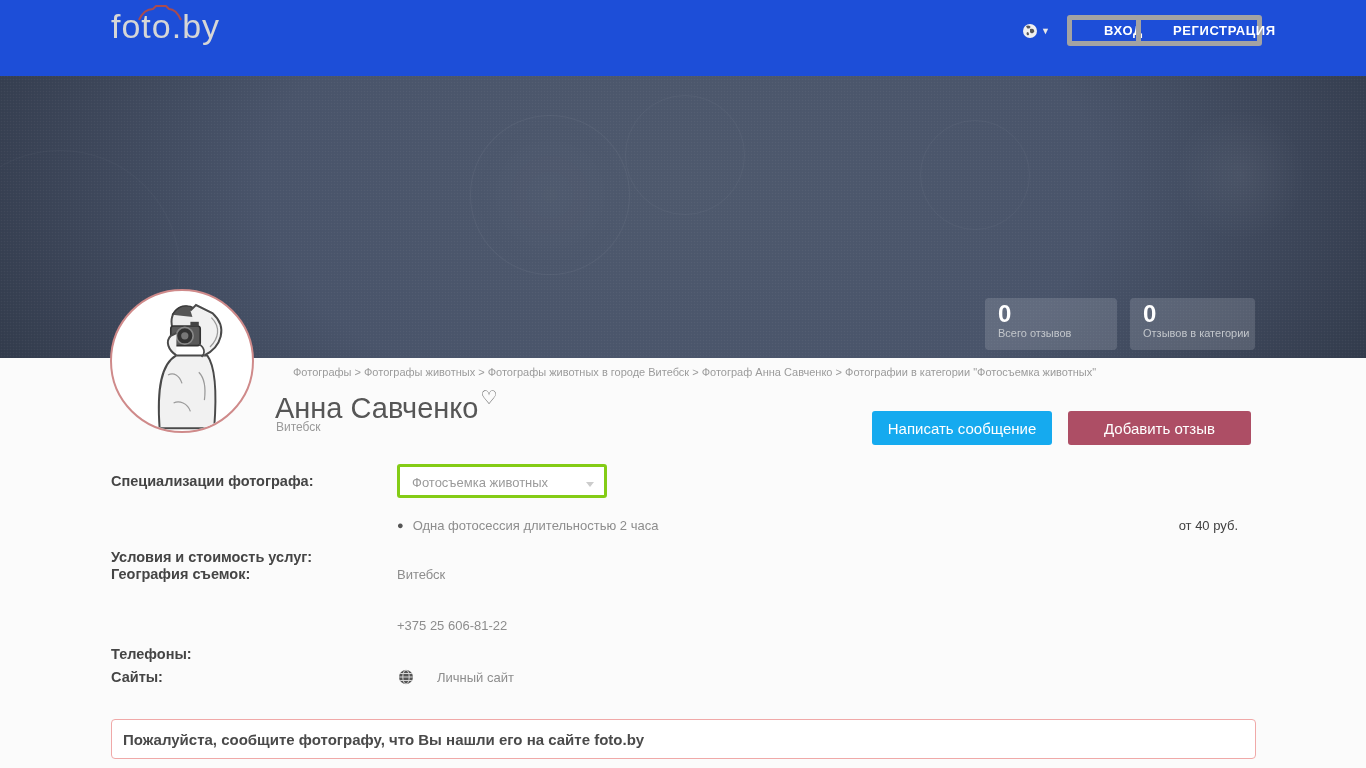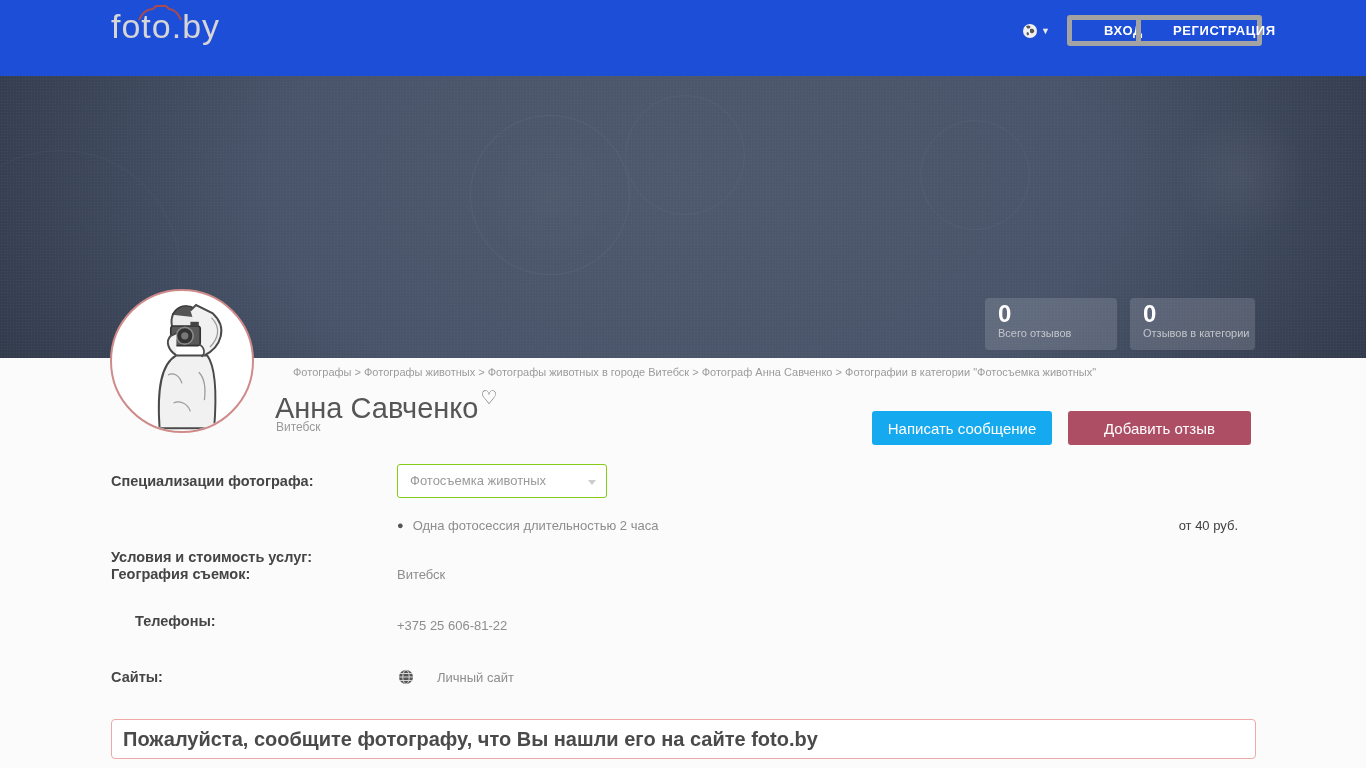--- a/index.html
+++ b/index.html
@@ -108,21 +108,21 @@
 
   
   .row-label {
     position:absolute; left:111px;
     font-size:14.5px; font-weight:bold; color:#454545;
   }
   .row-value { position:absolute; font-size:13px; color:#8d8d8d; }
 
   .select-box {
     position:absolute; left:397px; top:464px; width:210px; height:34px;
-    border:1px solid #84cc16; border-radius:3px; background:#fff;
+    border:3px solid #84cc16; border-radius:3px; background:#fff;
     font-size:13px; color:#9a9a9a; line-height:32px; padding-left:12px;
     cursor:pointer;
   }
   .select-caret {
     position:absolute; right:10px; top:15px;
     width:0; height:0;
     border-left:4px solid transparent; border-right:4px solid transparent;
     border-top:5px solid #cccccc;
   }
   .bullet { color:#555; font-size:11px; margin-right:9px; vertical-align:1px; }
@@ -132,21 +132,21 @@
   }
   .site-row { position:absolute; left:398px; top:669px; display:flex; align-items:center; cursor:pointer;gap:16px; }
   .site-row svg { margin-right:7px; }
   .site-link { font-size:13px; color:#8d8d8d; }
 
   
   .notice {
     position:absolute; left:111px; top:719px; width:1145px; height:40px;
     border:1px solid #f0a9a8; border-radius:4px; background:#ffffff;
     display:flex; align-items:center; padding-left:11px;
-    font-size:20px; font-weight:600; color:#4a4a4a;
+    font-size:15px; font-weight:600; color:#4a4a4a;
   }
 </style>
 </head>
 <body>
 
 <div class="navbar">
   <div class="logo">foto.by</div>
   <svg class="logo-cam" viewBox="0 0 46 16">
     <path d="M2,15 Q7,4 16,4 L19,1 L29,1 L32,4 Q39,4 44,15" fill="none" stroke="#a84b50" stroke-width="2" stroke-linejoin="round"></path>
   </svg>
@@ -222,21 +222,21 @@
 
 <div class="row-label" style="top:517px;margin-top:32px;">Условия и стоимость услуг:</div>
 <div class="row-value" style="left:397px; top:518px;">
   <span class="bullet">●</span><span>Одна фотосессия длительностью 2 часа</span>
 </div>
 <div class="price-right">от 40 руб.</div>
 
 <div class="row-label" style="top:566px;">География съемок:</div>
 <div class="row-value" style="left:397px; top:567px;">Витебск</div>
 
-<div class="row-label" style="top:613px;margin-left:24px;">Телефоны:</div>
+<div class="row-label" style="top:646px;">Телефоны:</div>
 <div class="row-value" style="left:397px; top:618px;">+375 25 606-81-22</div>
 
 <div class="row-label" style="top:669px;">Сайты:</div>
 <div class="site-row">
   <svg width="16" height="16" viewBox="0 0 16 16">
     <circle cx="8" cy="8" r="7" fill="#555"></circle>
     <ellipse cx="8" cy="8" rx="3.2" ry="7" fill="none" stroke="#d8d8d8" stroke-width="1"></ellipse>
     <line x1="1" y1="8" x2="15" y2="8" stroke="#d8d8d8" stroke-width="1"></line>
     <line x1="2.2" y1="4.5" x2="13.8" y2="4.5" stroke="#d8d8d8" stroke-width="1"></line>
     <line x1="2.2" y1="11.5" x2="13.8" y2="11.5" stroke="#d8d8d8" stroke-width="1"></line>

